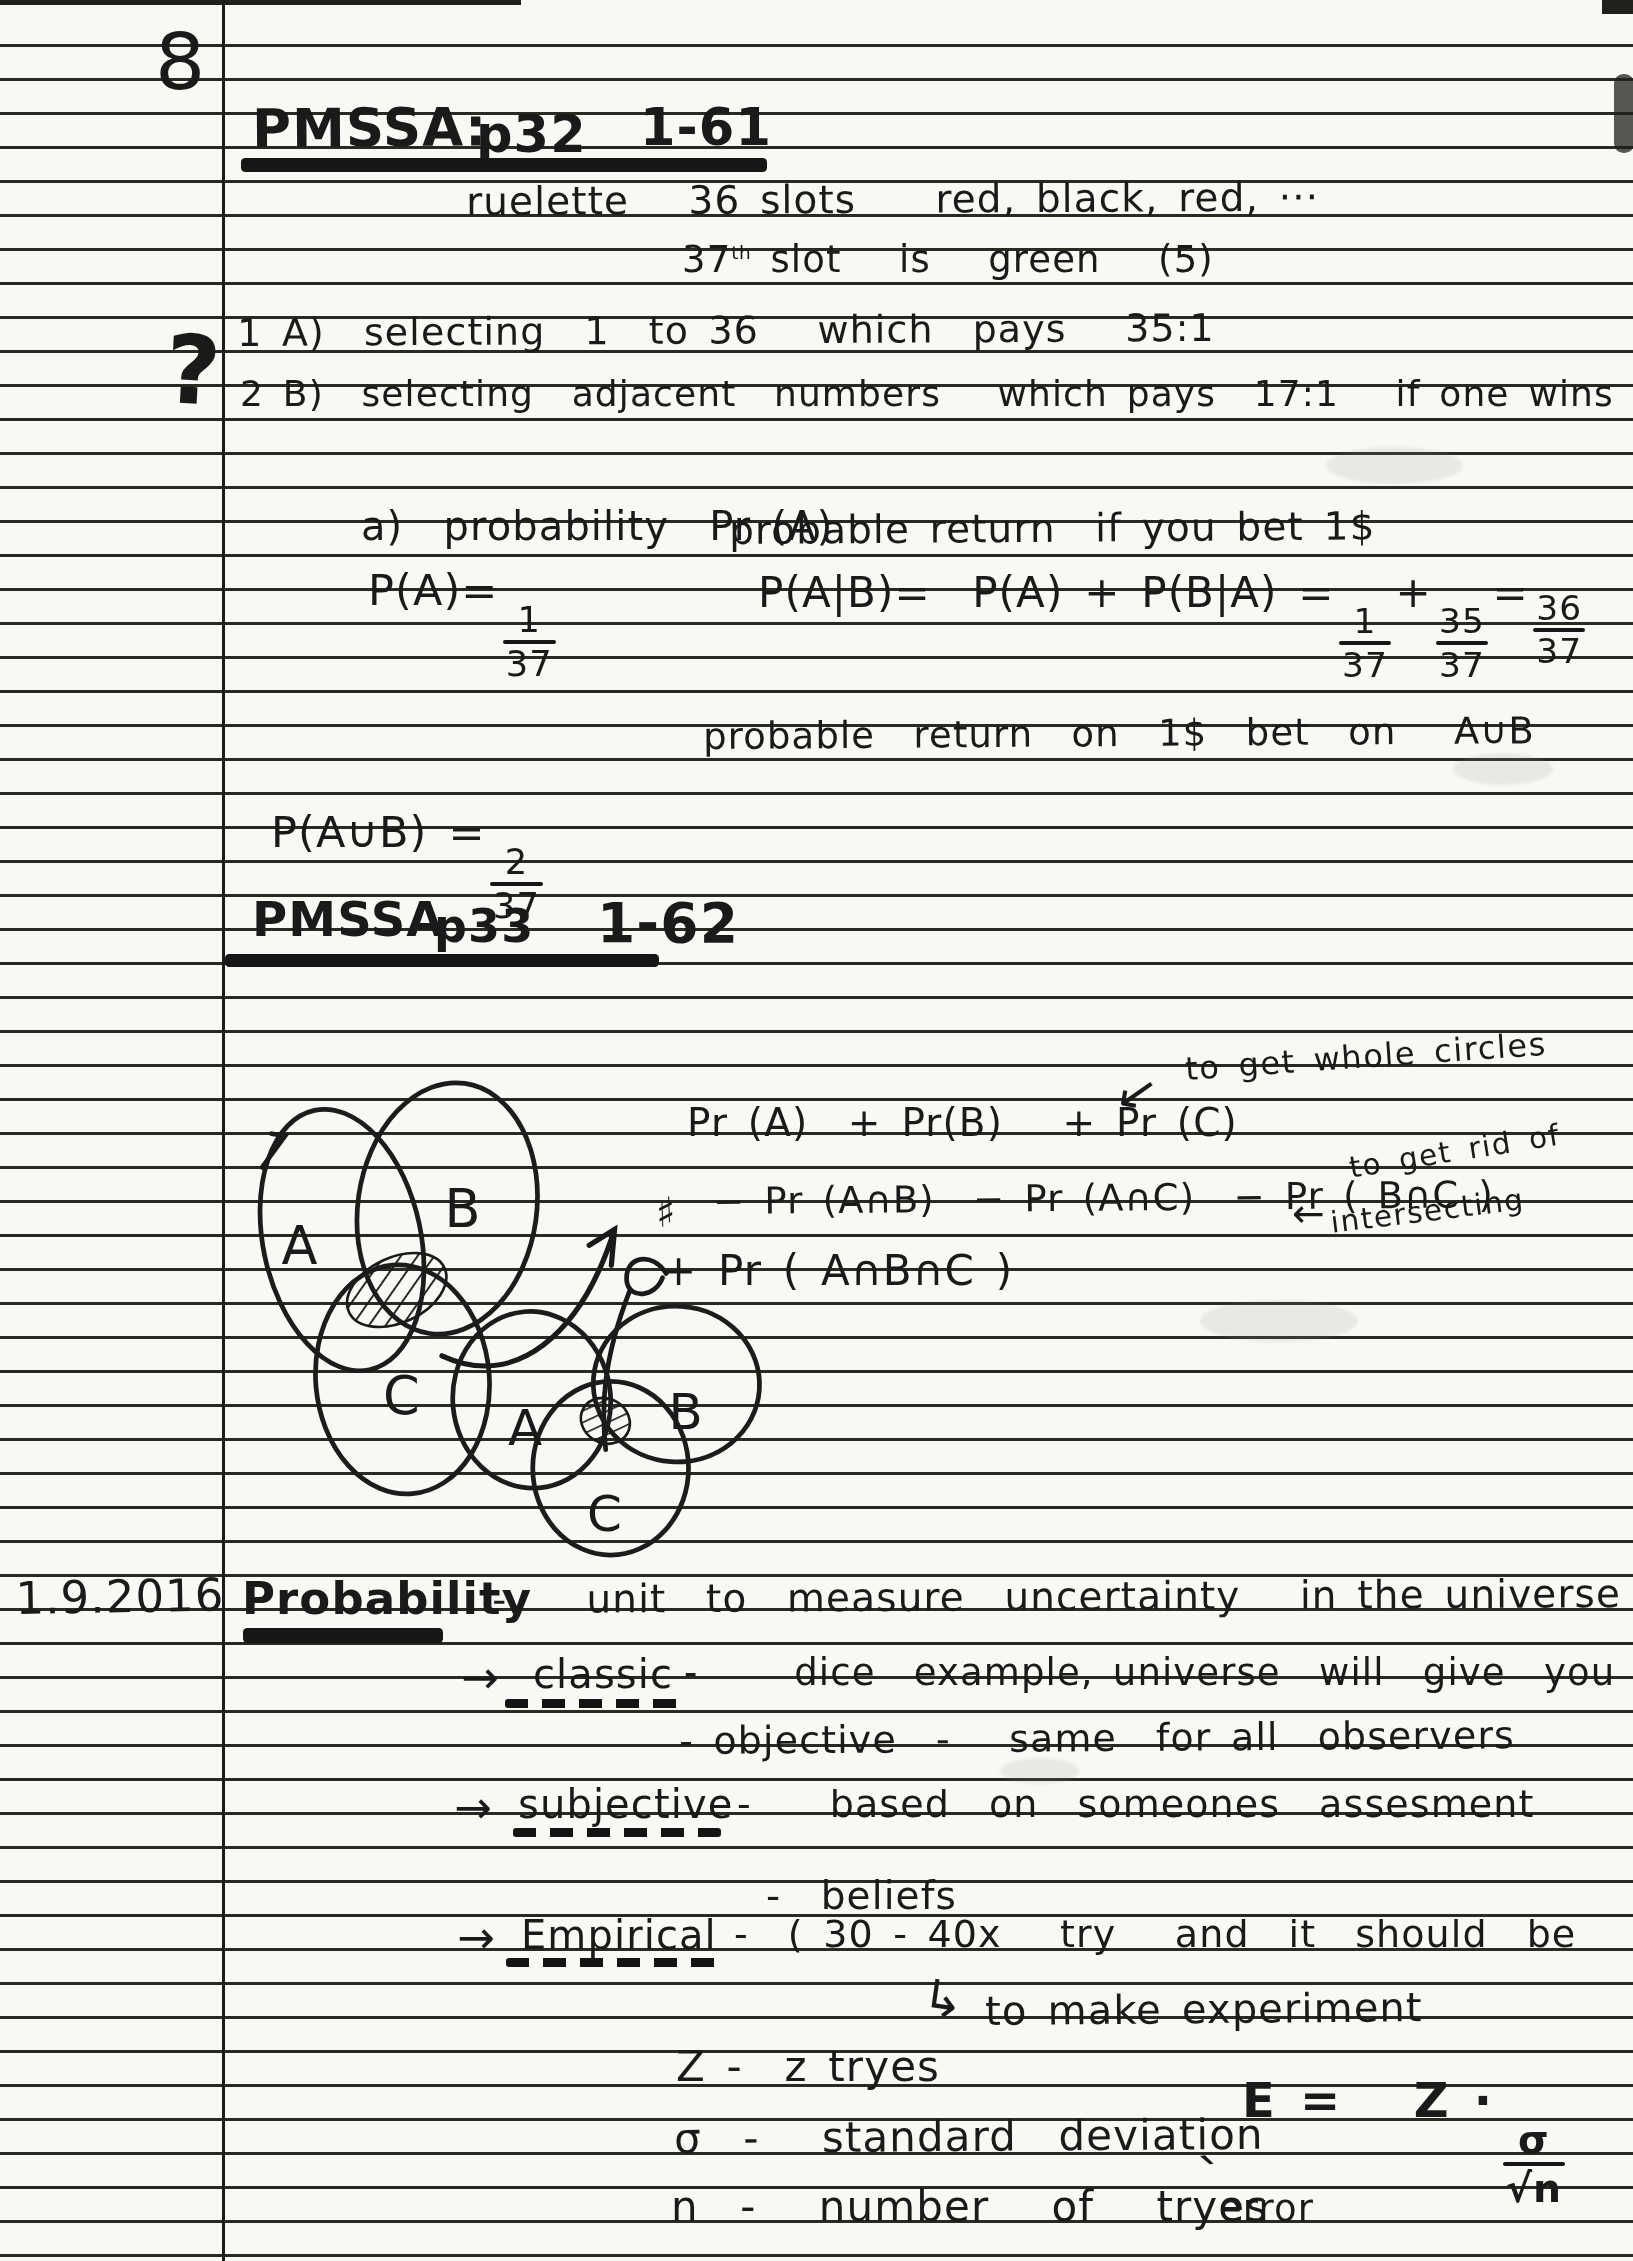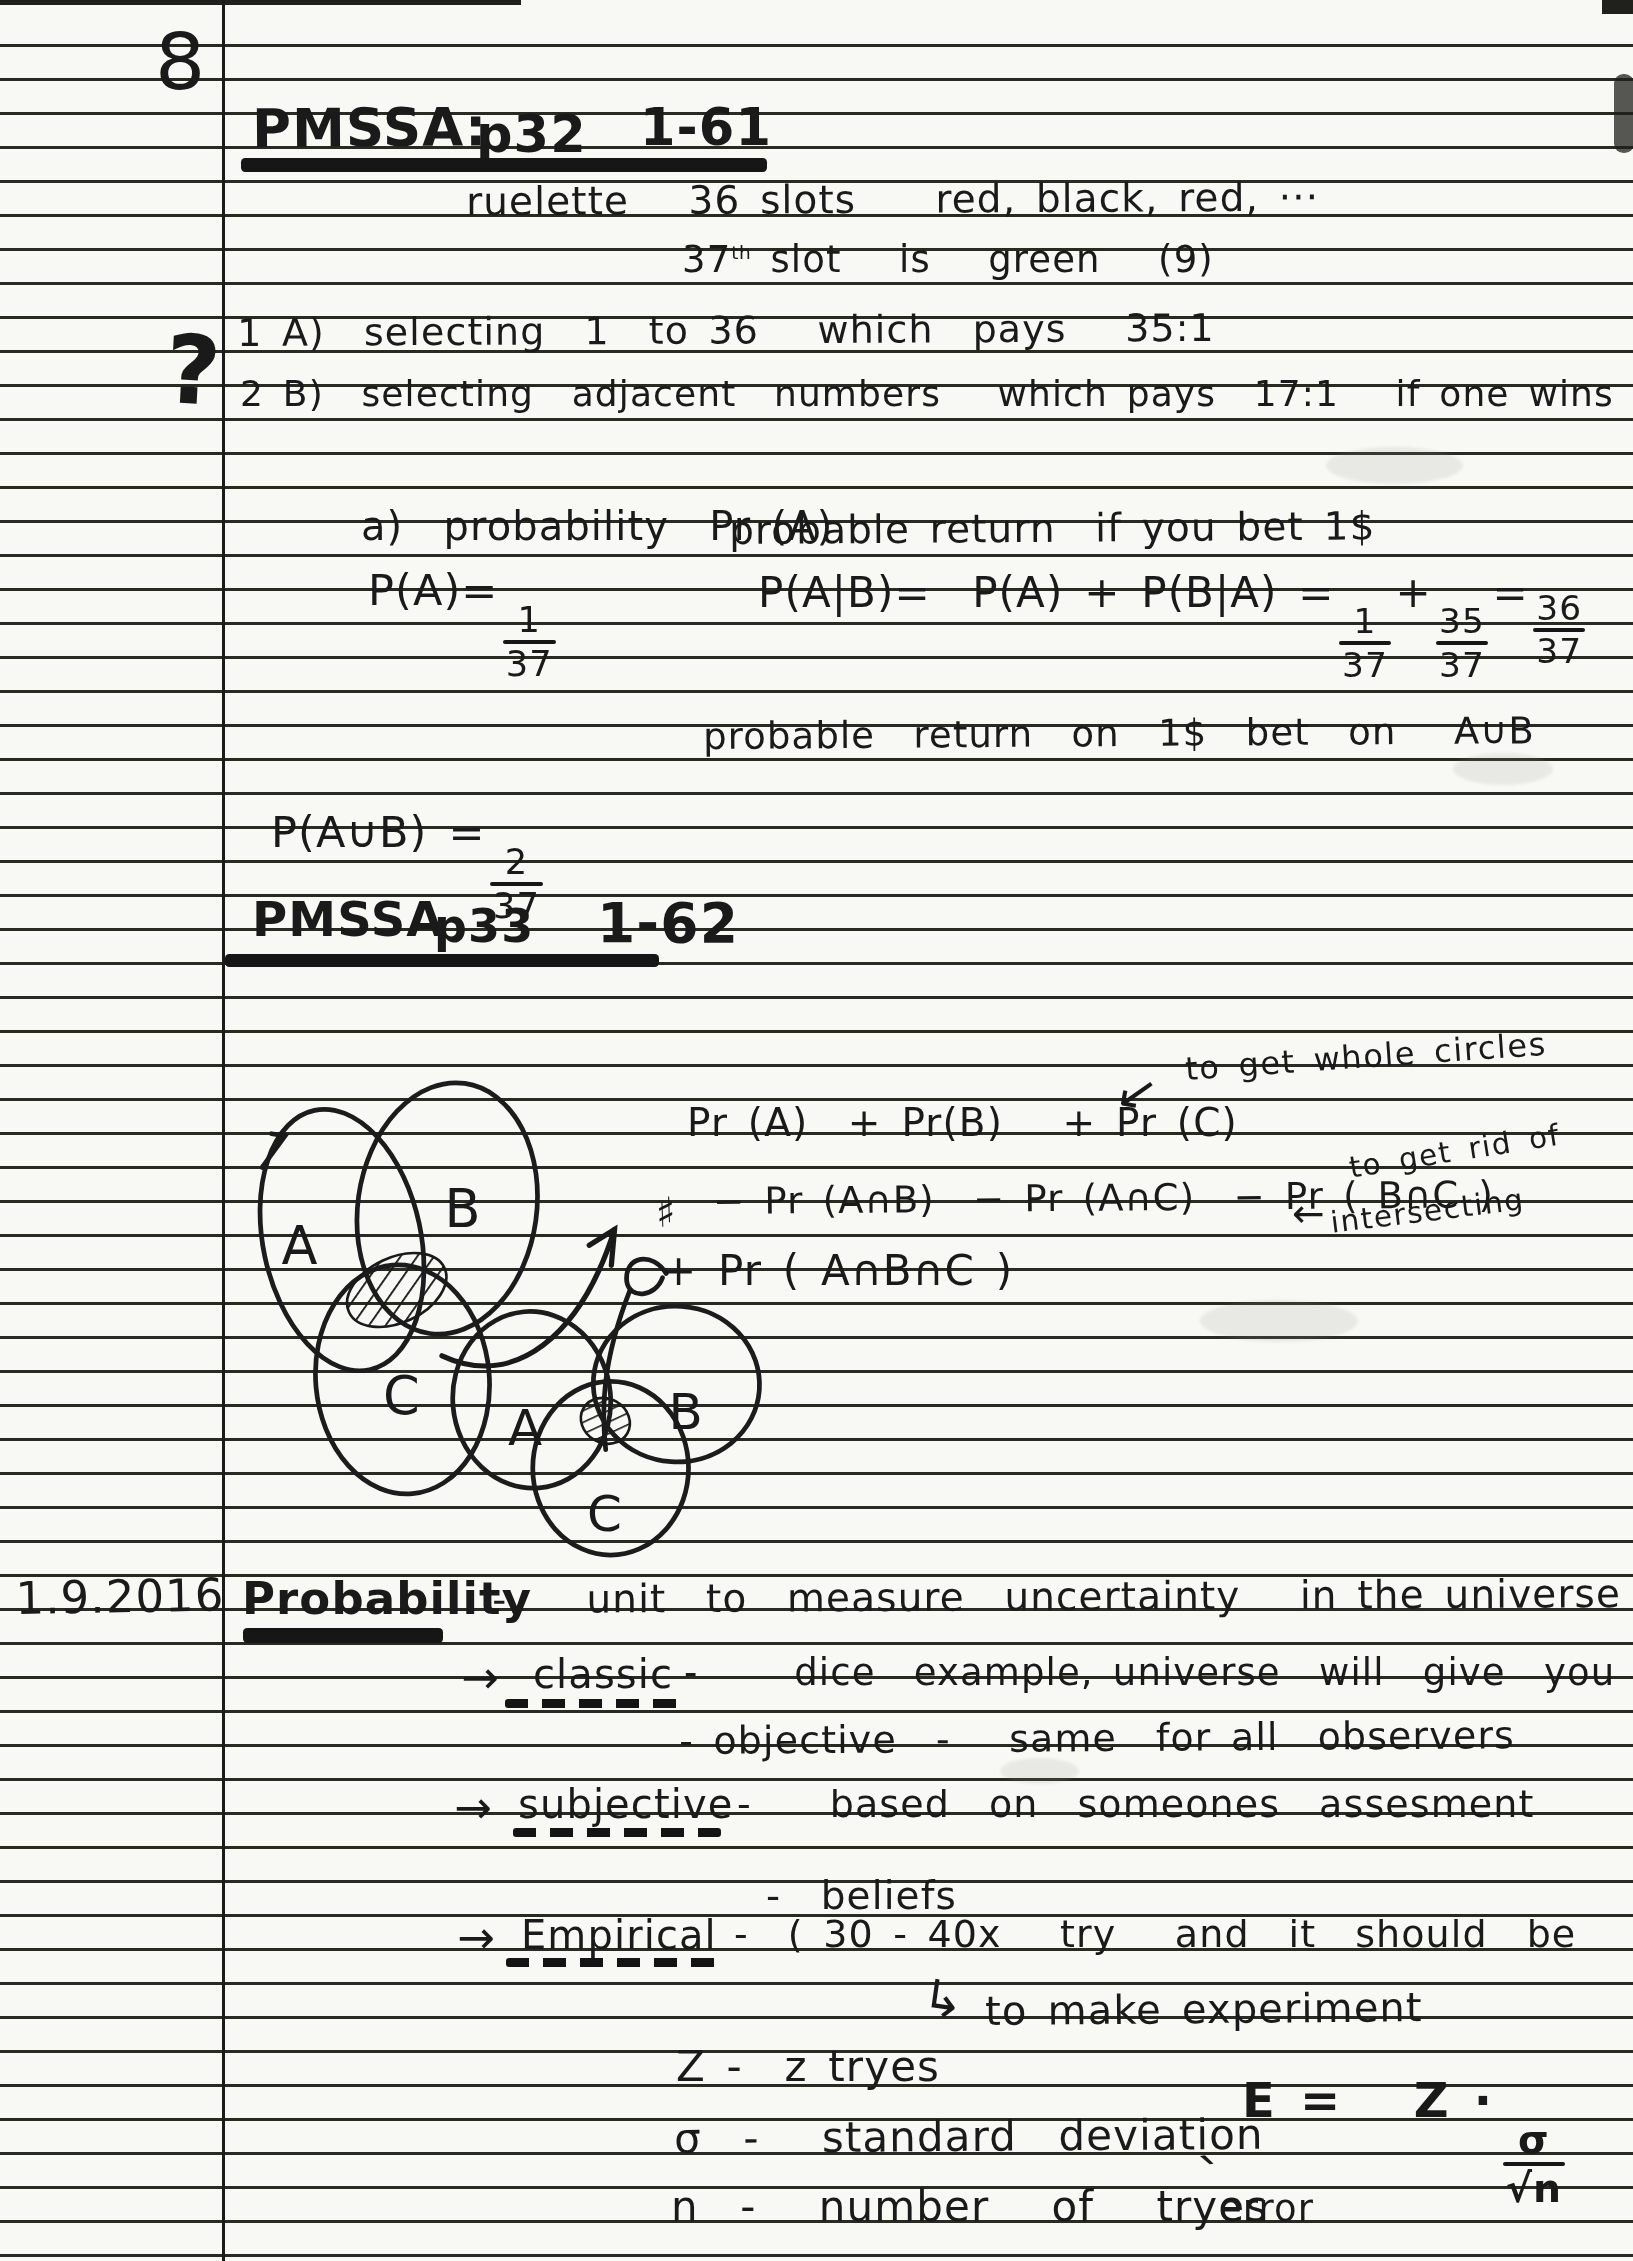--- a/index.html
+++ b/index.html
@@ -40,21 +40,21 @@
   <div class="vline"></div>
 
   <div class="hw" style="left:155px;top:21px;font-size:79px;">8</div>
 
   <div class="hw bold" style="left:252px;top:101px;font-size:53px;transform:rotate(-.4deg);">PMSSA:</div>
   <div class="hw bold" style="left:476px;top:108px;font-size:51px;">p32</div>
   <div class="hw bold" style="left:640px;top:101px;font-size:51px;">1-61</div>
   <div class="bar" style="left:241px;top:158px;width:526px;height:13.7px;"></div>
 
   <div class="hw" style="left:466px;top:182px;font-size:39px;transform:rotate(-.3deg);">ruelette   36 slots    red, black, red, ···</div>
-  <div class="hw" style="left:682px;top:241px;font-size:37px;"><span>37</span><span class="sup">th</span><span> slot   is   green   (9)</span></div>
+  <div class="hw" style="left:682px;top:241px;font-size:37px;"><span>37</span><span class="sup">th</span><span> slot   is   green   (5)</span></div>
   <div class="hw" style="left:237px;top:314px;font-size:38px;transform:rotate(-.3deg);">1 A)  selecting  1  to 36   which  pays   35:1</div>
   <div class="hw" style="left:240px;top:375px;font-size:36px;">2 B)  selecting  adjacent  numbers   which pays  17:1   if one wins</div>
   <div class="hw bold" style="left:168px;top:320px;font-size:95px;transform:rotate(3deg);">?</div>
 
   <div class="hw" style="left:324px;top:506px;font-size:40px;margin-left:37px;">a)  probability  Pr (A)</div>
   <div class="hw" style="left:729px;top:511px;font-size:39px;transform:rotate(-.4deg);">probable return  if you bet 1$</div>
 
   <div class="hw" style="left:368px;top:568px;font-size:43px;"><span>P(A)=</span><span class="frac"><span class="fn">1</span><span class="fb"></span><span class="fd">37</span></span></div>
 
   <div class="hw" style="left:758px;top:571px;font-size:42px;"><span>P(A|B)=  P(A) + P(B|A) =</span><span class="frac"><span class="fn">1</span><span class="fb"></span><span class="fd">37</span></span><span>+</span><span class="frac"><span class="fn">35</span><span class="fb"></span><span class="fd">37</span></span><span>=</span><span class="frac" style="vertical-align:-0.3em;"><span class="fn">36</span><span class="fb"></span><span class="fd">37</span></span></div>

